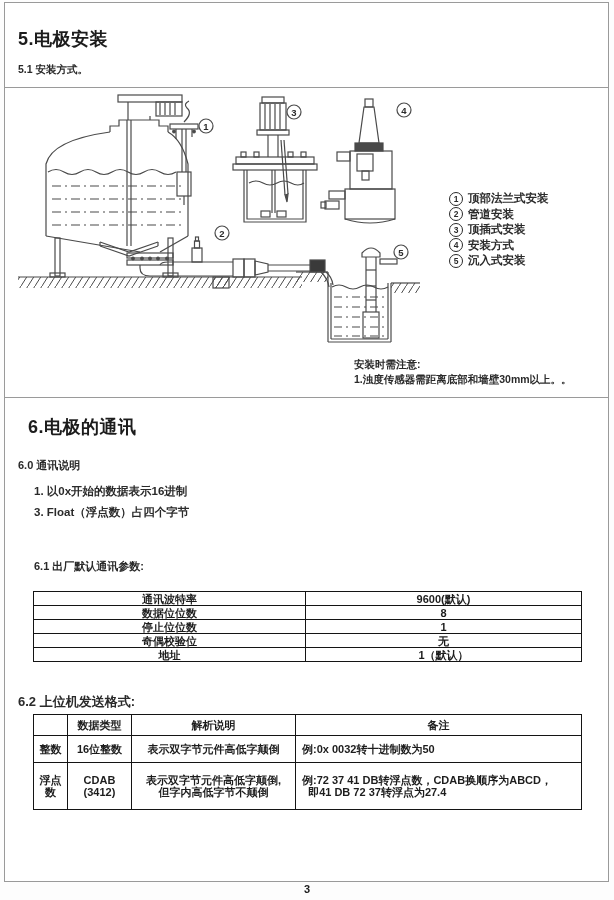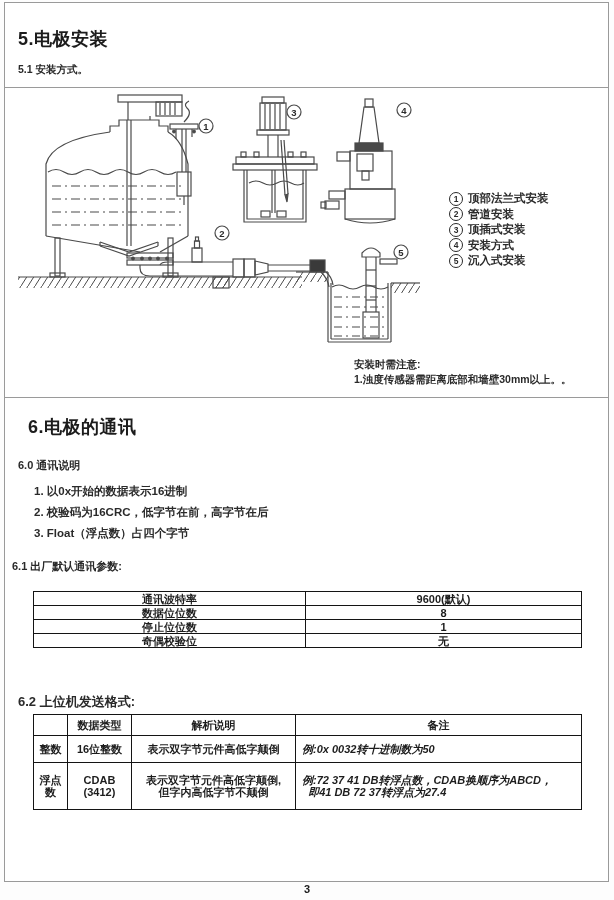--- a/index.html
+++ b/index.html
@@ -31,21 +31,21 @@
 
   
   table{border-collapse:collapse;table-layout:fixed;width:548px;font-size:11px;font-weight:bold;color:#1d1d1d;}
   td{border:1.6px solid #141414;padding:0 4px;text-align:center;vertical-align:middle;}
   .t1 td{height:13px;line-height:12px;}
   .t1 td.t1-hdr{height:15px;}
   .t2 td{line-height:12.5px;}
   .t2 .hdr-row td{height:20px;}
   .t2 .row-int td{height:26px;}
   .t2 .row-float td{height:46px;}
-  .cell-left{text-align:left;padding-left:6px;white-space:pre-wrap;font-style:italic;}
+  .cell-left{text-align:left;padding-left:6px;white-space:pre-wrap;}
   .cell-pre{white-space:pre-wrap;}
 
   .page-number{position:absolute;left:0;top:883px;width:614px;text-align:center;
     font-size:11px;font-weight:bold;color:#1c1c1c;}
 </style>
 </head>
 <body>
 
 <div class="page">
   <div class="frame">
@@ -255,25 +255,24 @@
       <div>1.浊度传感器需距离底部和墙壁30mm以上。。</div>
     </div>
 
     <div class="divider" style="top:394px;"></div>
 
     <div class="abs sec-title" style="left:23px;top:412px;">6.电极的通讯</div>
     <div class="abs subhead" style="left:13px;top:455px;font-size:11px;">6.0 通讯说明</div>
 
     <div class="abs body-text" style="left:29px;top:478px;line-height:21px;">
       <div>1. 以0x开始的数据表示16进制</div>
-      <div>2. 校验码为16CRC，低字节在前，高字节在后</div>
       <div>3. Float（浮点数）占四个字节</div>
     </div>
 
-    <div class="abs subhead" style="left:7px;top:556px;font-size:11px;">6.1 出厂默认通讯参数:</div>
+    <div class="abs subhead" style="left:29px;top:556px;font-size:11px;">6.1 出厂默认通讯参数:</div>
 
     <table class="t1 abs" style="left:28px;top:588px;">
       <colgroup>
           <col style="width:272px">
           <col style="width:276px">
         </colgroup>
       <tbody>
       <tr>
         <td>通讯波特率</td>
         <td>9600(默认)</td>
@@ -282,20 +281,24 @@
         <td>数据位位数</td>
         <td>8</td>
       </tr>
       <tr>
         <td>停止位位数</td>
         <td>1</td>
       </tr>
       <tr>
         <td>奇偶校验位</td>
         <td>无</td>
+      </tr>
+      <tr>
+        <td>地址</td>
+        <td>1（默认）</td>
       </tr>
     </tbody>
       </table>
 
     <div class="abs subhead" style="left:13px;top:690px;font-size:13px;">6.2 上位机发送格式:</div>
 
     <table class="t2 abs" style="left:28px;top:711px;">
       <colgroup>
         <col style="width:34px">
           <col style="width:64px">

